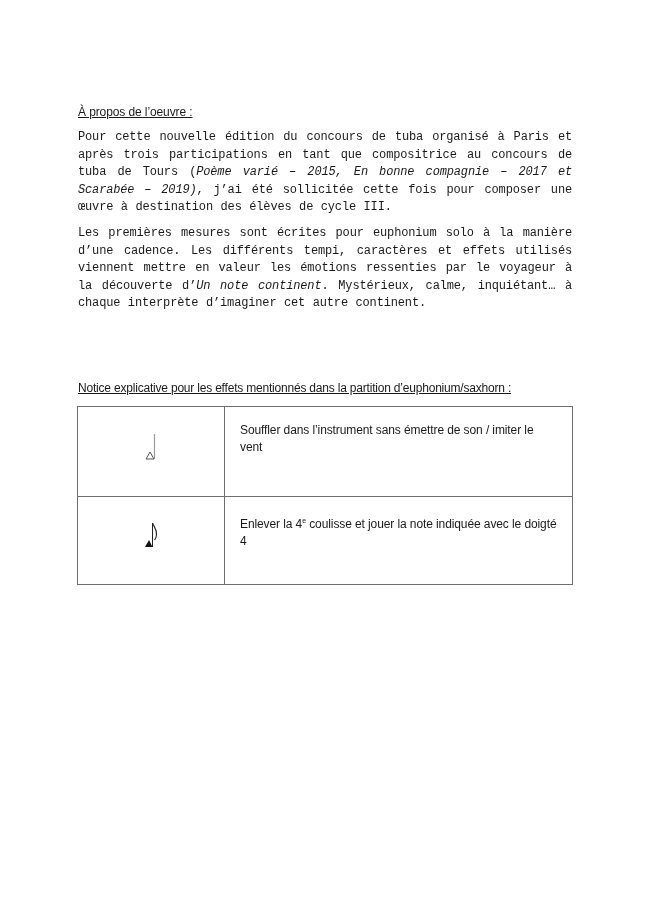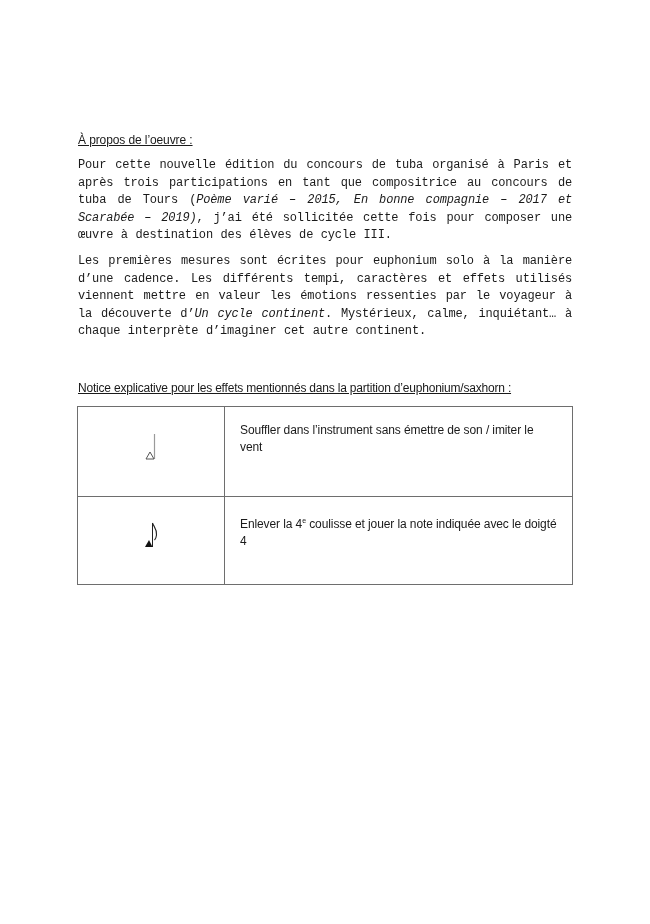--- a/index.html
+++ b/index.html
@@ -1,39 +1,39 @@
 <!DOCTYPE html>
 <html><head>
 <meta charset="utf-8">
 <style>
   html, body { margin:0; padding:0; background:#ffffff; }
   body { width:650px; height:924px; position:relative; overflow:hidden;
          font-family:"Liberation Sans", "DejaVu Sans", sans-serif; color:#1a1a1a; }
-  .page { position:absolute; left:78px; top:132px; width:494px; }
+  .page { position:absolute; left:78px; top:104px; width:494px; }
   .heading { font-size:12px; line-height:17px; text-decoration:underline; margin:0 0 8px 0; letter-spacing:-0.1px; }
   .para { font-size:12px; line-height:17.6px; text-align:justify; margin:0 0 8px 0; letter-spacing:-0.15px; word-spacing:0.5px;font-family:Liberation Mono, monospace; }
   .para em { font-style:italic; }
   .notice-title { position:absolute; left:78px; top:380px; font-size:12px; line-height:17px; text-decoration:underline; letter-spacing:-0.2px; margin:0; white-space:nowrap; }
   table.effects { position:absolute; left:77px; top:406px; width:496px; border-collapse:collapse; }
   table.effects td { border:1px solid #6e6e6e; vertical-align:top; padding:15px; }
   td.sym { width:116px; text-align:center; }
   td.desc { font-size:12px; line-height:17px; padding:16px 0 0 6px; letter-spacing:-0.1px; }
   tr.r1 td { height:59px; }
   tr.r2 td { height:57px; }
   tr.r3 td { height:65px; }
   tr.r3 td.desc { padding-top:16px; }
   svg { display:block; margin:0 auto; }
 </style>
 </head>
 <body>
 
 <div class="page">
   <p class="heading">À propos de l’oeuvre :</p>
   <p class="para"><span>Pour cette nouvelle édition du concours de tuba organisé à Paris et après trois participations en tant que compositrice au concours de tuba de Tours (</span><em>Poème varié – 2015, En bonne compagnie – 2017 et Scarabée – 2019)</em><span>, j’ai été sollicitée cette fois pour composer une œuvre à destination des élèves de cycle III.</span></p>
-  <p class="para"><span>Les premières mesures sont écrites pour euphonium solo à la manière d’une cadence. Les différents tempi, caractères et effets utilisés viennent mettre en valeur les émotions ressenties par le voyageur à la découverte d’</span><em>Un cycle continent</em><span>. Mystérieux, calme, inquiétant… à chaque interprète d’imaginer cet autre continent.</span></p>
+  <p class="para"><span>Les premières mesures sont écrites pour euphonium solo à la manière d’une cadence. Les différents tempi, caractères et effets utilisés viennent mettre en valeur les émotions ressenties par le voyageur à la découverte d’</span><em>Un note continent</em><span>. Mystérieux, calme, inquiétant… à chaque interprète d’imaginer cet autre continent.</span></p>
 </div>
 
 <p class="notice-title">Notice explicative pour les effets mentionnés dans la partition d’euphonium/saxhorn :</p>
 
 <table class="effects">
   <tbody>
       <tr class="r1">
     <td class="sym">
       <svg width="20" height="32" viewBox="0 0 20 32" style="margin-top:10px">
         <line x1="13.5" y1="2" x2="13.5" y2="27" stroke="#9a9a9a" stroke-width="1.2"></line>

